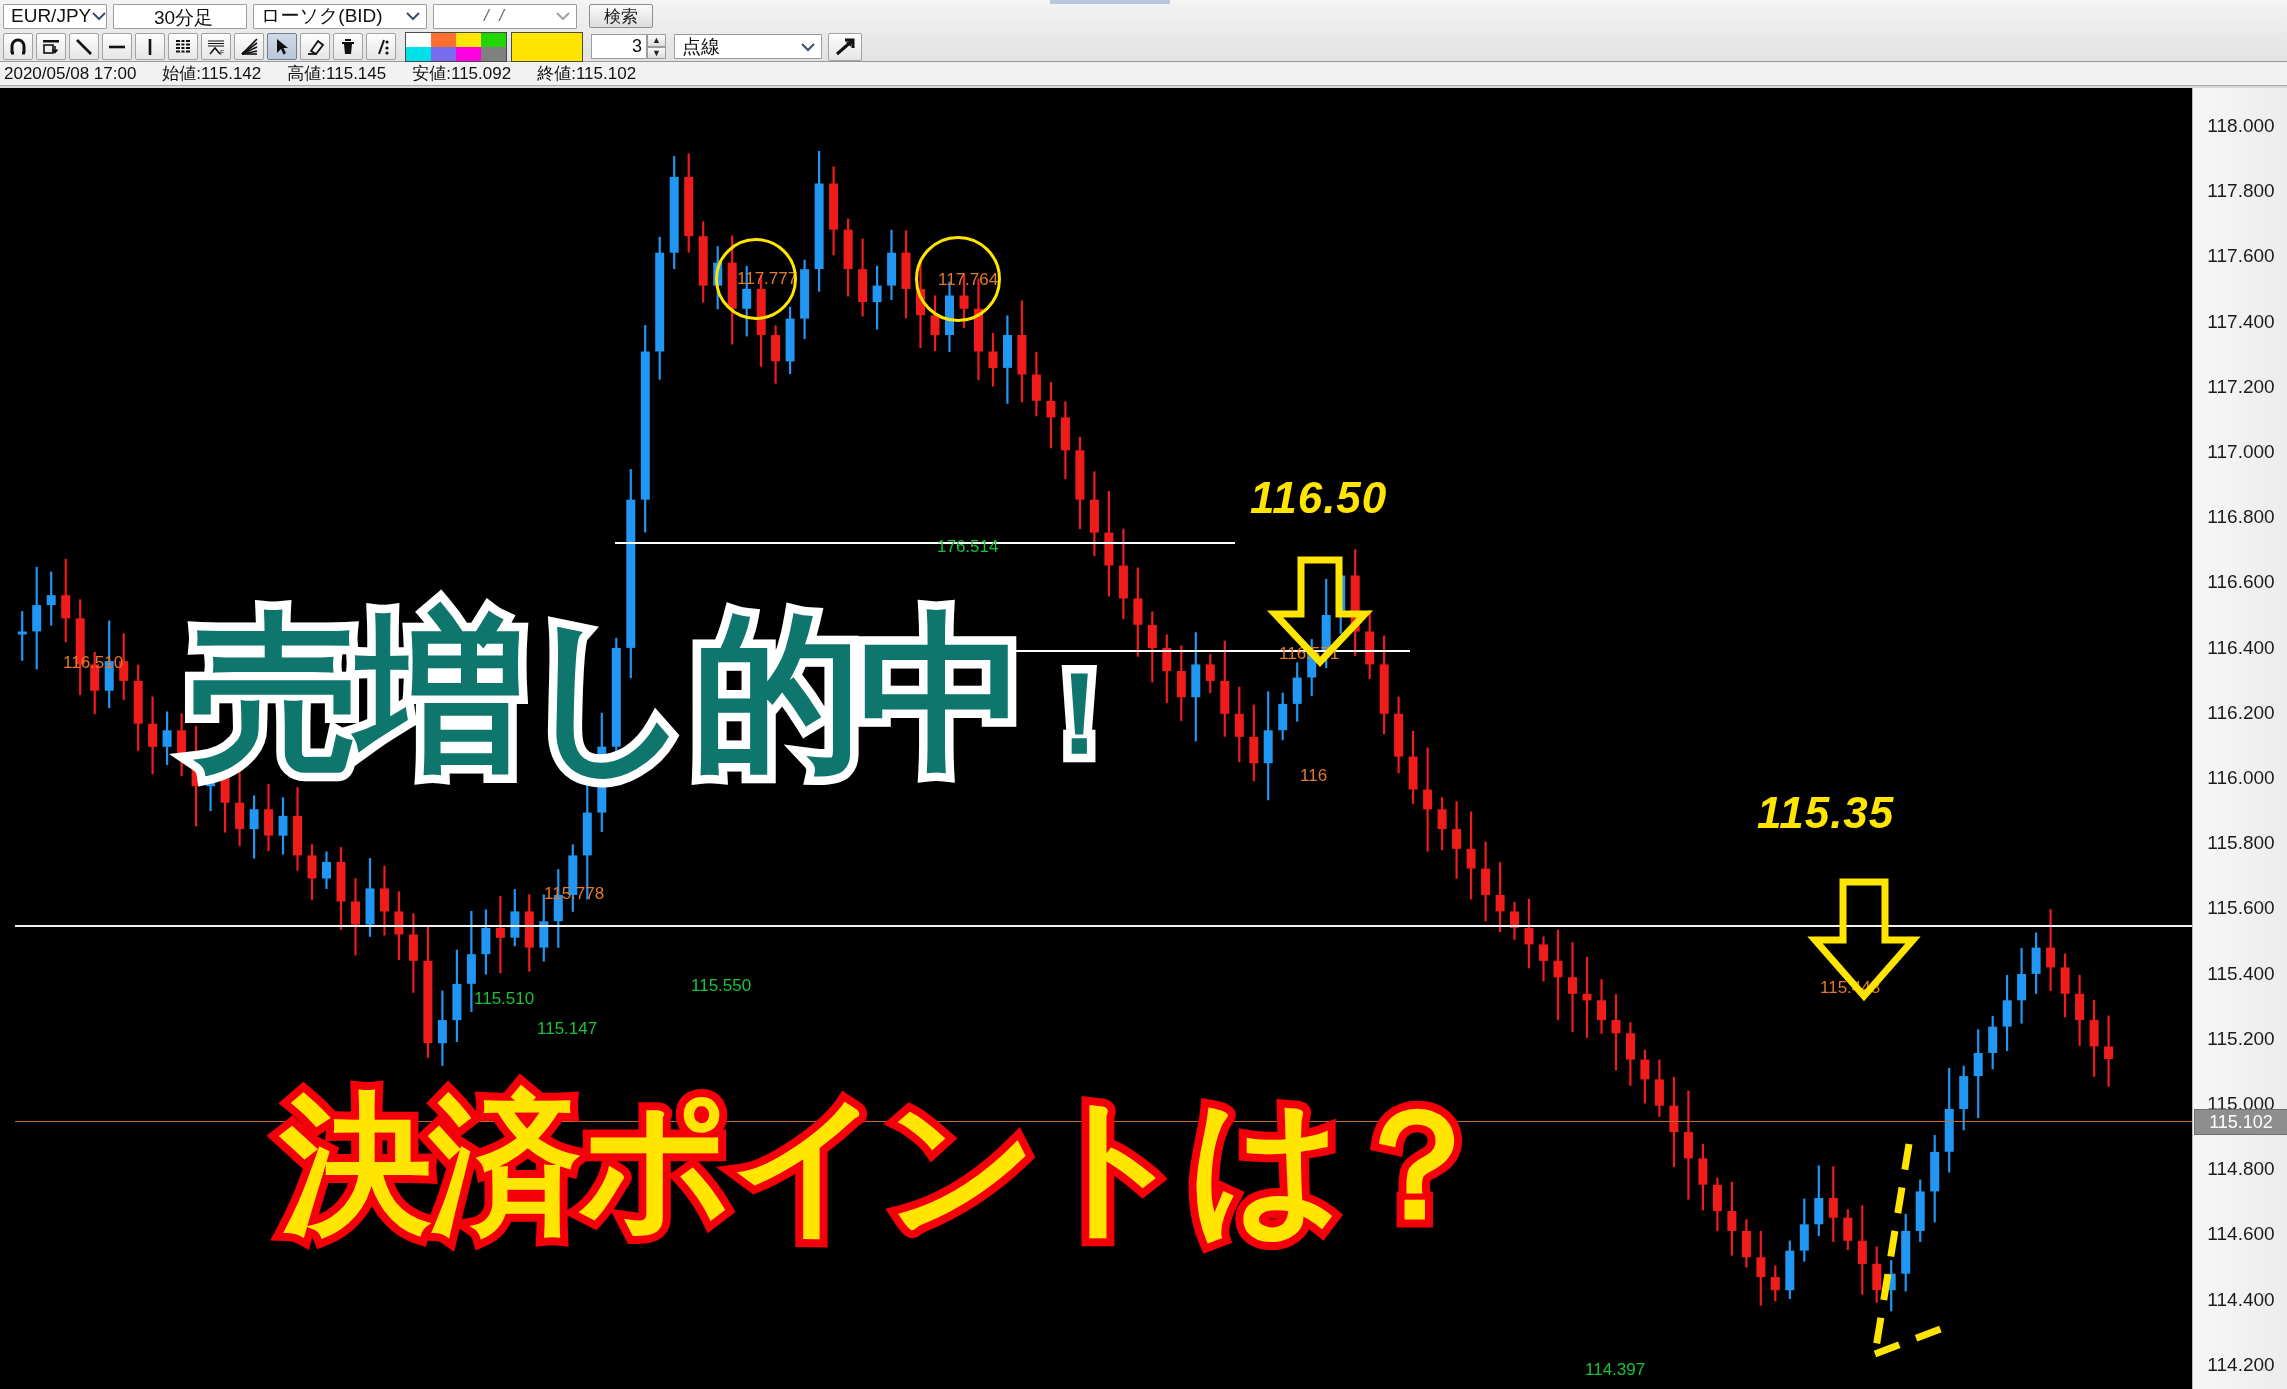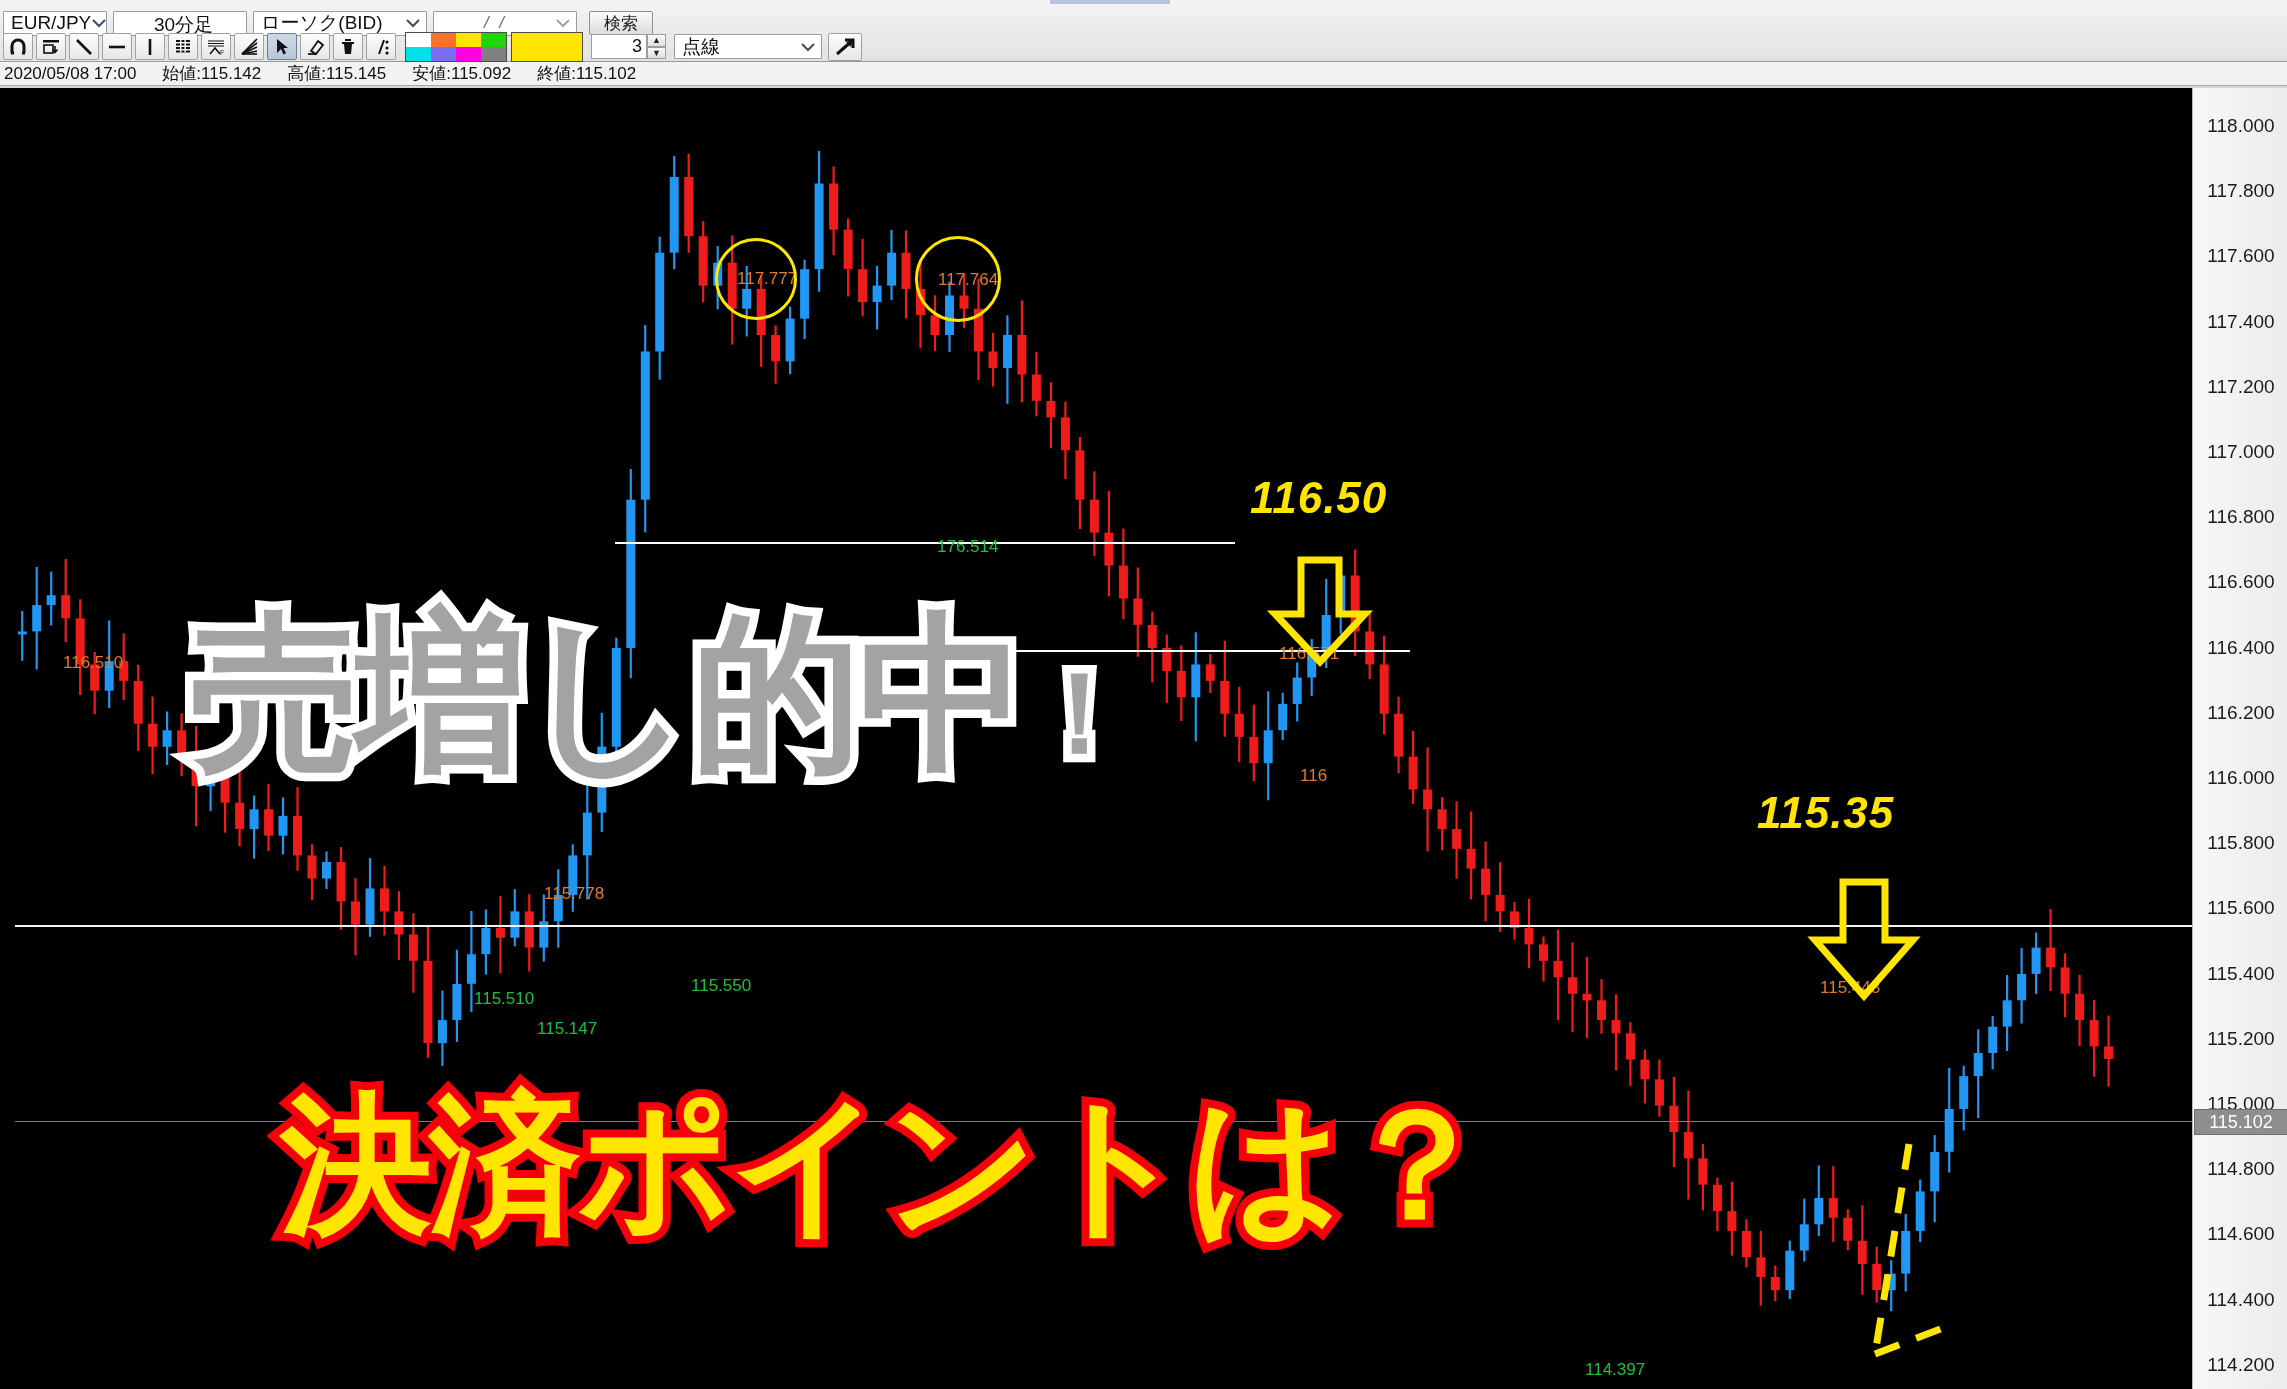--- a/index.html
+++ b/index.html
@@ -12,21 +12,21 @@
     position:relative;
   }
 
   
   #toolbar {
     position:absolute; left:0; top:0; width:2287px; height:62px;
     background:linear-gradient(#f4f4f4,#e2e2e2);
     border-bottom:1px solid #9a9a9a;
   }
   .tb-row { position:absolute; left:0; display:flex; align-items:center; }
-  #tb-row1 { top:8px; height:30px; padding-left:3px; }
+  #tb-row1 { top:1px; height:30px; padding-left:3px; }
   #tb-row2 { top:32px; height:29px; padding-left:3px; }
 
   .combo {
     position:relative; height:25px; background:#fff;
     border:1px solid #9d9d9d; border-radius:1px;
     display:flex; align-items:center;
     font-size:19px; color:#111; padding-left:7px;
     margin-right:6px; white-space:nowrap; overflow:hidden;
   }
   .combo .cval { flex:1; }
@@ -153,21 +153,21 @@
 
   
   .overlay { position:absolute; white-space:nowrap; font-weight:bold; line-height:1; }
   #ov-euro {
     left:570px; top:110px; font-size:206px; color:#ffffff;
     -webkit-text-stroke:18px #f5000a; paint-order:stroke fill;
     letter-spacing:-2px;
   }
   #ov-euro .yen { font-size:122px; vertical-align:bottom; }
   #ov-sell {
-    left:175px; top:520px; font-size:170px; color:#a3a3a3;
+    left:175px; top:520px; font-size:170px; color:#0f766e;
     -webkit-text-stroke:17px #ffffff; paint-order:stroke fill;
     letter-spacing:-4px;
   }
   #ov-sell .bang { font-size:112px; }
   #ov-settle {
     left:265px; top:1000px; font-size:152px; color:#ffe500;
     -webkit-text-stroke:16px #f5000a; paint-order:stroke fill;
     letter-spacing:-3px;
   }
 

